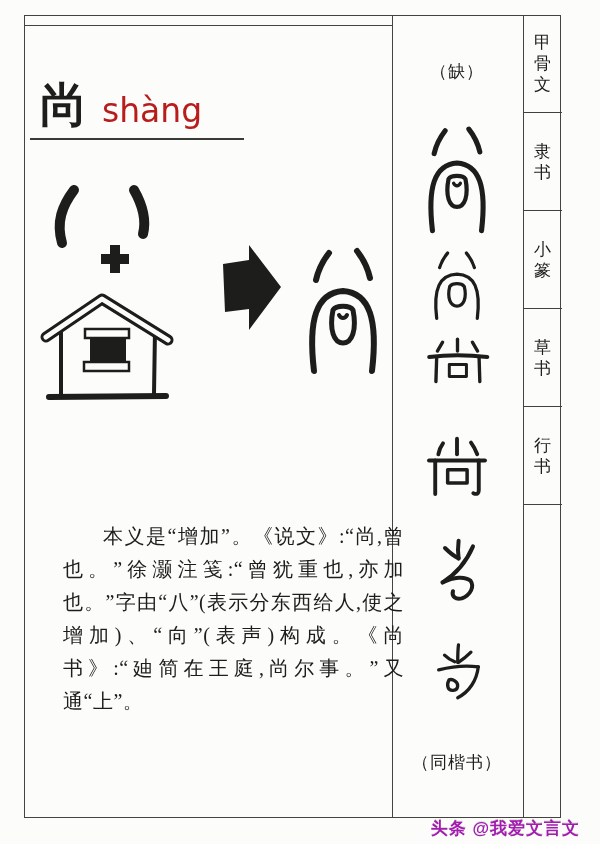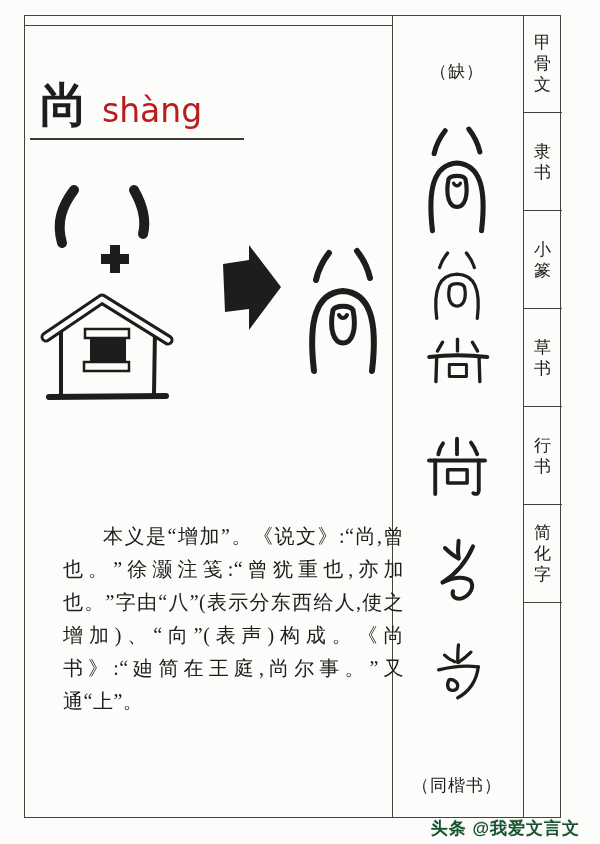--- a/index.html
+++ b/index.html
@@ -40,21 +40,21 @@
     font-size:20px; line-height:33px; text-align:justify; text-indent:2em;
     letter-spacing:0.5px;
     margin-left:21px;
   }
 
   .mid-note{
     position:absolute; width:116px; text-align:center;
     font-size:17px; letter-spacing:1px;
   }
   .note-oracle{left:399px; top:60px;}
-  .note-simplified{left:399px; top:774px;font-family:Liberation Serif, serif;}
+  .note-simplified{left:399px; top:751px;font-family:Liberation Serif, serif;}
   .mid-glyph{position:absolute;}
   .g-bronze{left:423px; top:124px;}
   .g-seal{left:428px; top:248px;}
   .g-clerical{left:424px; top:335px;}
   .g-regular{left:422px; top:436px;}
   .g-cursive{left:425px; top:536px;}
   .g-running{left:424px; top:639px;}
 
   .right-column{
     position:absolute; left:523px; top:15px; width:39px; height:803px;
@@ -66,21 +66,21 @@
   }
   .script-cell:last-child{border-bottom:1px solid #44443f;}
   .script-label{
     width:1.1em; font-size:17px; line-height:21px;
     word-break:break-all; text-align:center; letter-spacing:0;
   }
   .watermark{
     position:absolute; right:20px; top:817px;
     font-family:"Liberation Sans","DejaVu Sans",sans-serif;
     font-size:17px; font-weight:bold; letter-spacing:1px;
-    color:#14532d; text-shadow:0 1px 0 rgba(255,255,255,.9), 0 -1px 0 rgba(120,120,110,.25);
+    color:#a21caf; text-shadow:0 1px 0 rgba(255,255,255,.9), 0 -1px 0 rgba(120,120,110,.25);
     white-space:nowrap;
   }
   svg .ink{stroke:#1d1d1b; fill:none; stroke-linecap:round; stroke-linejoin:round;}
   svg .fillink{fill:#1d1d1b; stroke:none;}
 </style>
 </head>
 <body>
 
 <div class="page">
 
@@ -207,20 +207,17 @@
     </div>
     <div class="script-cell">
       <div class="script-label">小篆</div>
     </div>
     <div class="script-cell">
       <div class="script-label">草书</div>
     </div>
     <div class="script-cell">
       <div class="script-label">行书</div>
     </div>
-    <div class="script-cell">
-      <div class="script-label">简化字</div>
-    </div>
   </div>
 
   <div class="watermark">头条 @我爱文言文</div>
 
 </div>
 
 </body></html>

